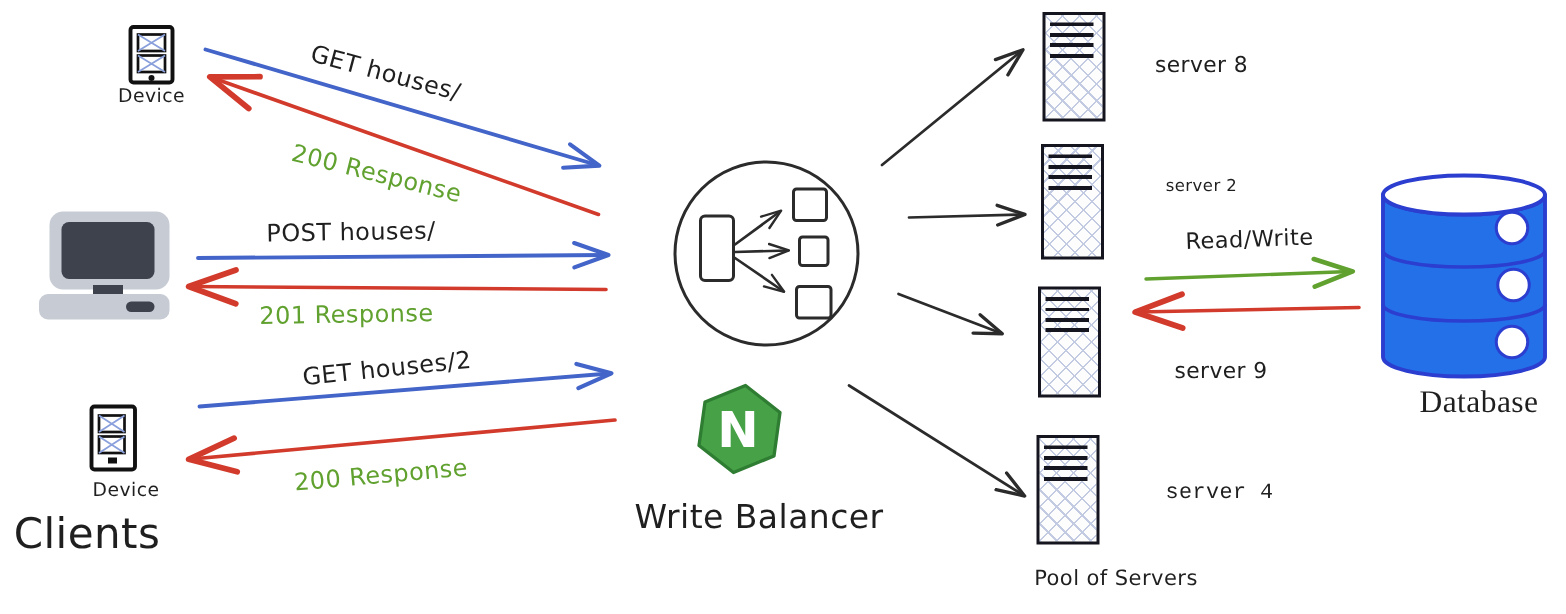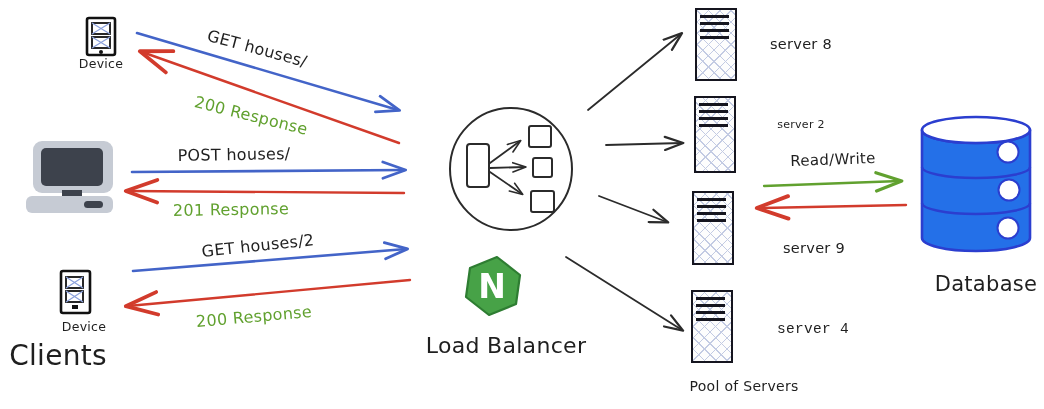--- a/index.html
+++ b/index.html
@@ -146,24 +146,24 @@
   <div class="lbl g" style="left:251px;top:116px;font-size:16px;transform:translate(-50%,-50%) rotate(14deg);">200 Response</div>
   <div class="lbl" style="left:234px;top:155px;font-size:16px;transform:translate(-50%,-50%) rotate(-1deg);">POST houses/</div>
   <div class="lbl g" style="left:231px;top:210px;font-size:16px;transform:translate(-50%,-50%) rotate(-1deg);">201 Response</div>
   <div class="lbl" style="left:258px;top:246px;font-size:16px;transform:translate(-50%,-50%) rotate(-6deg);">GET houses/2</div>
   <div class="lbl g" style="left:254px;top:317px;font-size:16px;transform:translate(-50%,-50%) rotate(-5deg);">200 Response</div>
 
   <div class="lbl" style="left:101px;top:64px;font-size:12.5px;">Device</div>
   <div class="lbl" style="left:84px;top:327px;font-size:12.5px;">Device</div>
   <div class="lbl" style="left:58px;top:356px;font-size:28px;">Clients</div>
 
-  <div class="lbl" style="left:506px;top:346px;font-size:22px;">Load Balancer</div>
+  <div class="lbl" style="left:506px;top:346px;font-size:22px;">Write Balancer</div>
 
   <div class="lbl" style="left:801px;top:44px;font-size:14.5px;">server 8</div>
   <div class="lbl" style="left:801px;top:124px;font-size:11px;">server 2</div>
   <div class="lbl" style="left:814px;top:248px;font-size:14.5px;">server 9</div>
   <div class="lbl" style="left:813px;top:329px;font-size:14.5px;font-family:Liberation Mono, monospace;">server 4</div>
   <div class="lbl" style="left:744px;top:386px;font-size:14px;">Pool of Servers</div>
 
   <div class="lbl" style="left:833px;top:160px;font-size:15px;transform:translate(-50%,-50%) rotate(-2deg);">Read/Write</div>
-  <div class="lbl" style="left:986px;top:284px;font-size:21px;">Database</div>
+  <div class="lbl" style="left:986px;top:268px;font-size:21px;font-family:Liberation Serif, serif;">Database</div>
 
 </div>
 
 </body></html>

